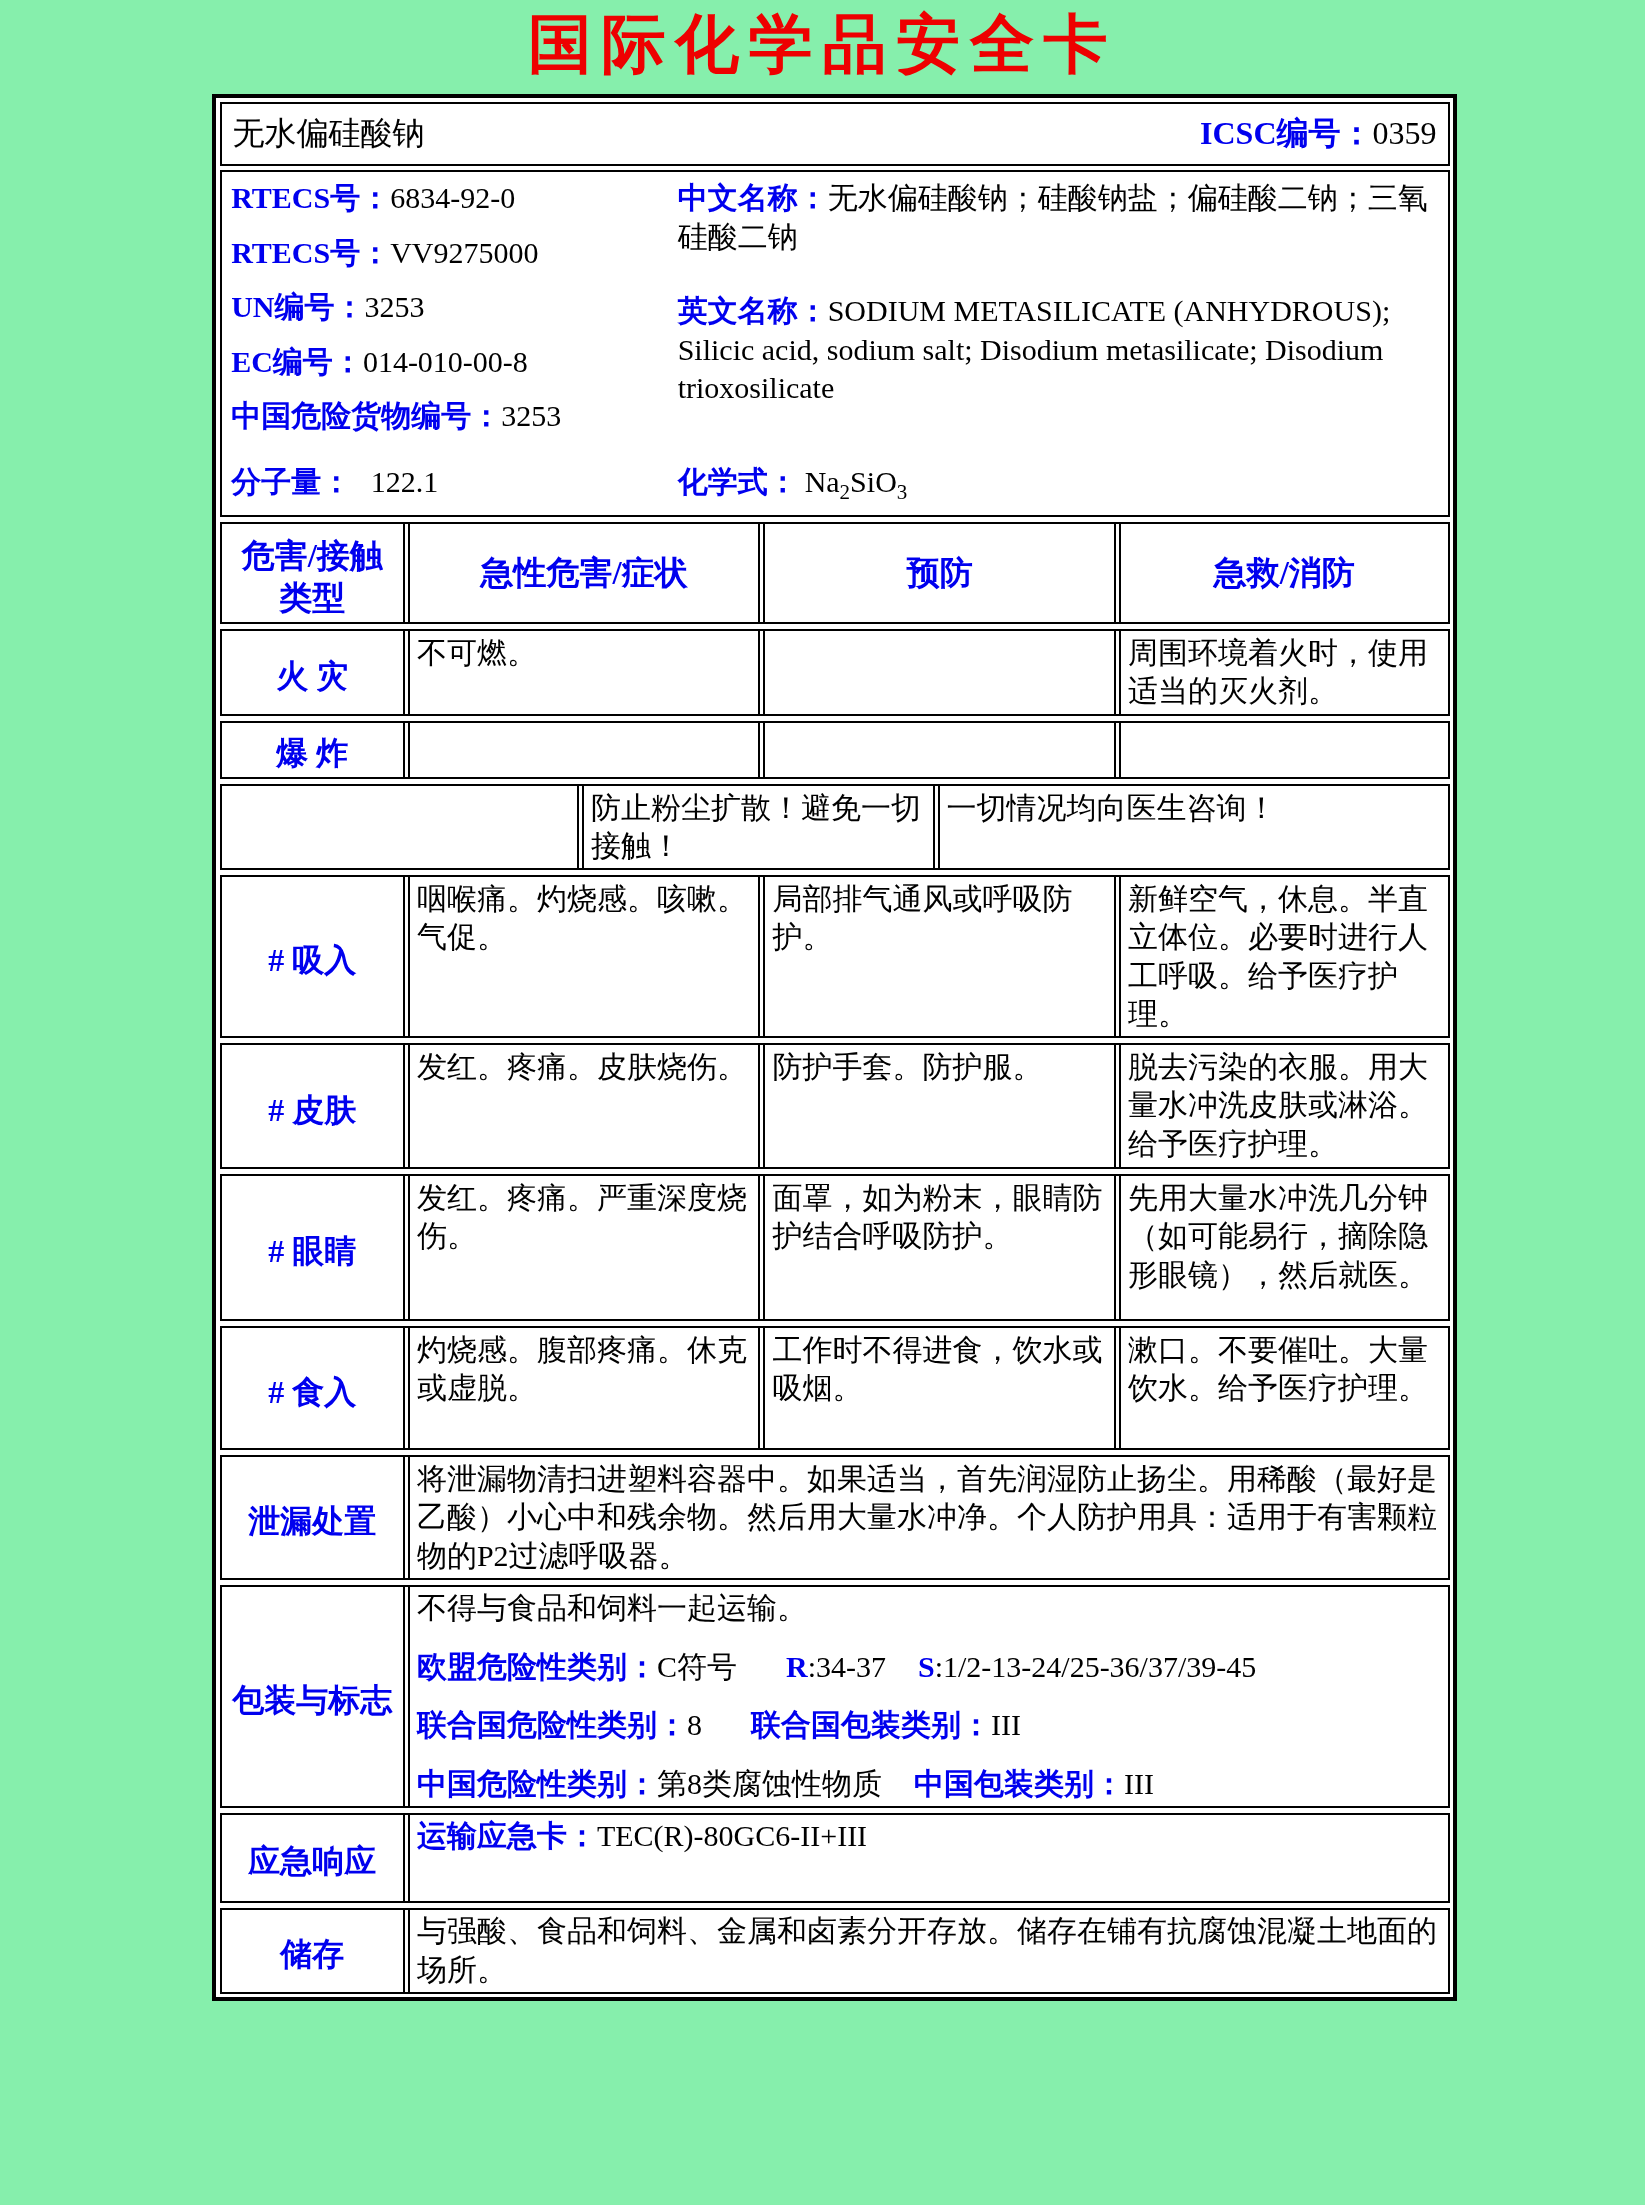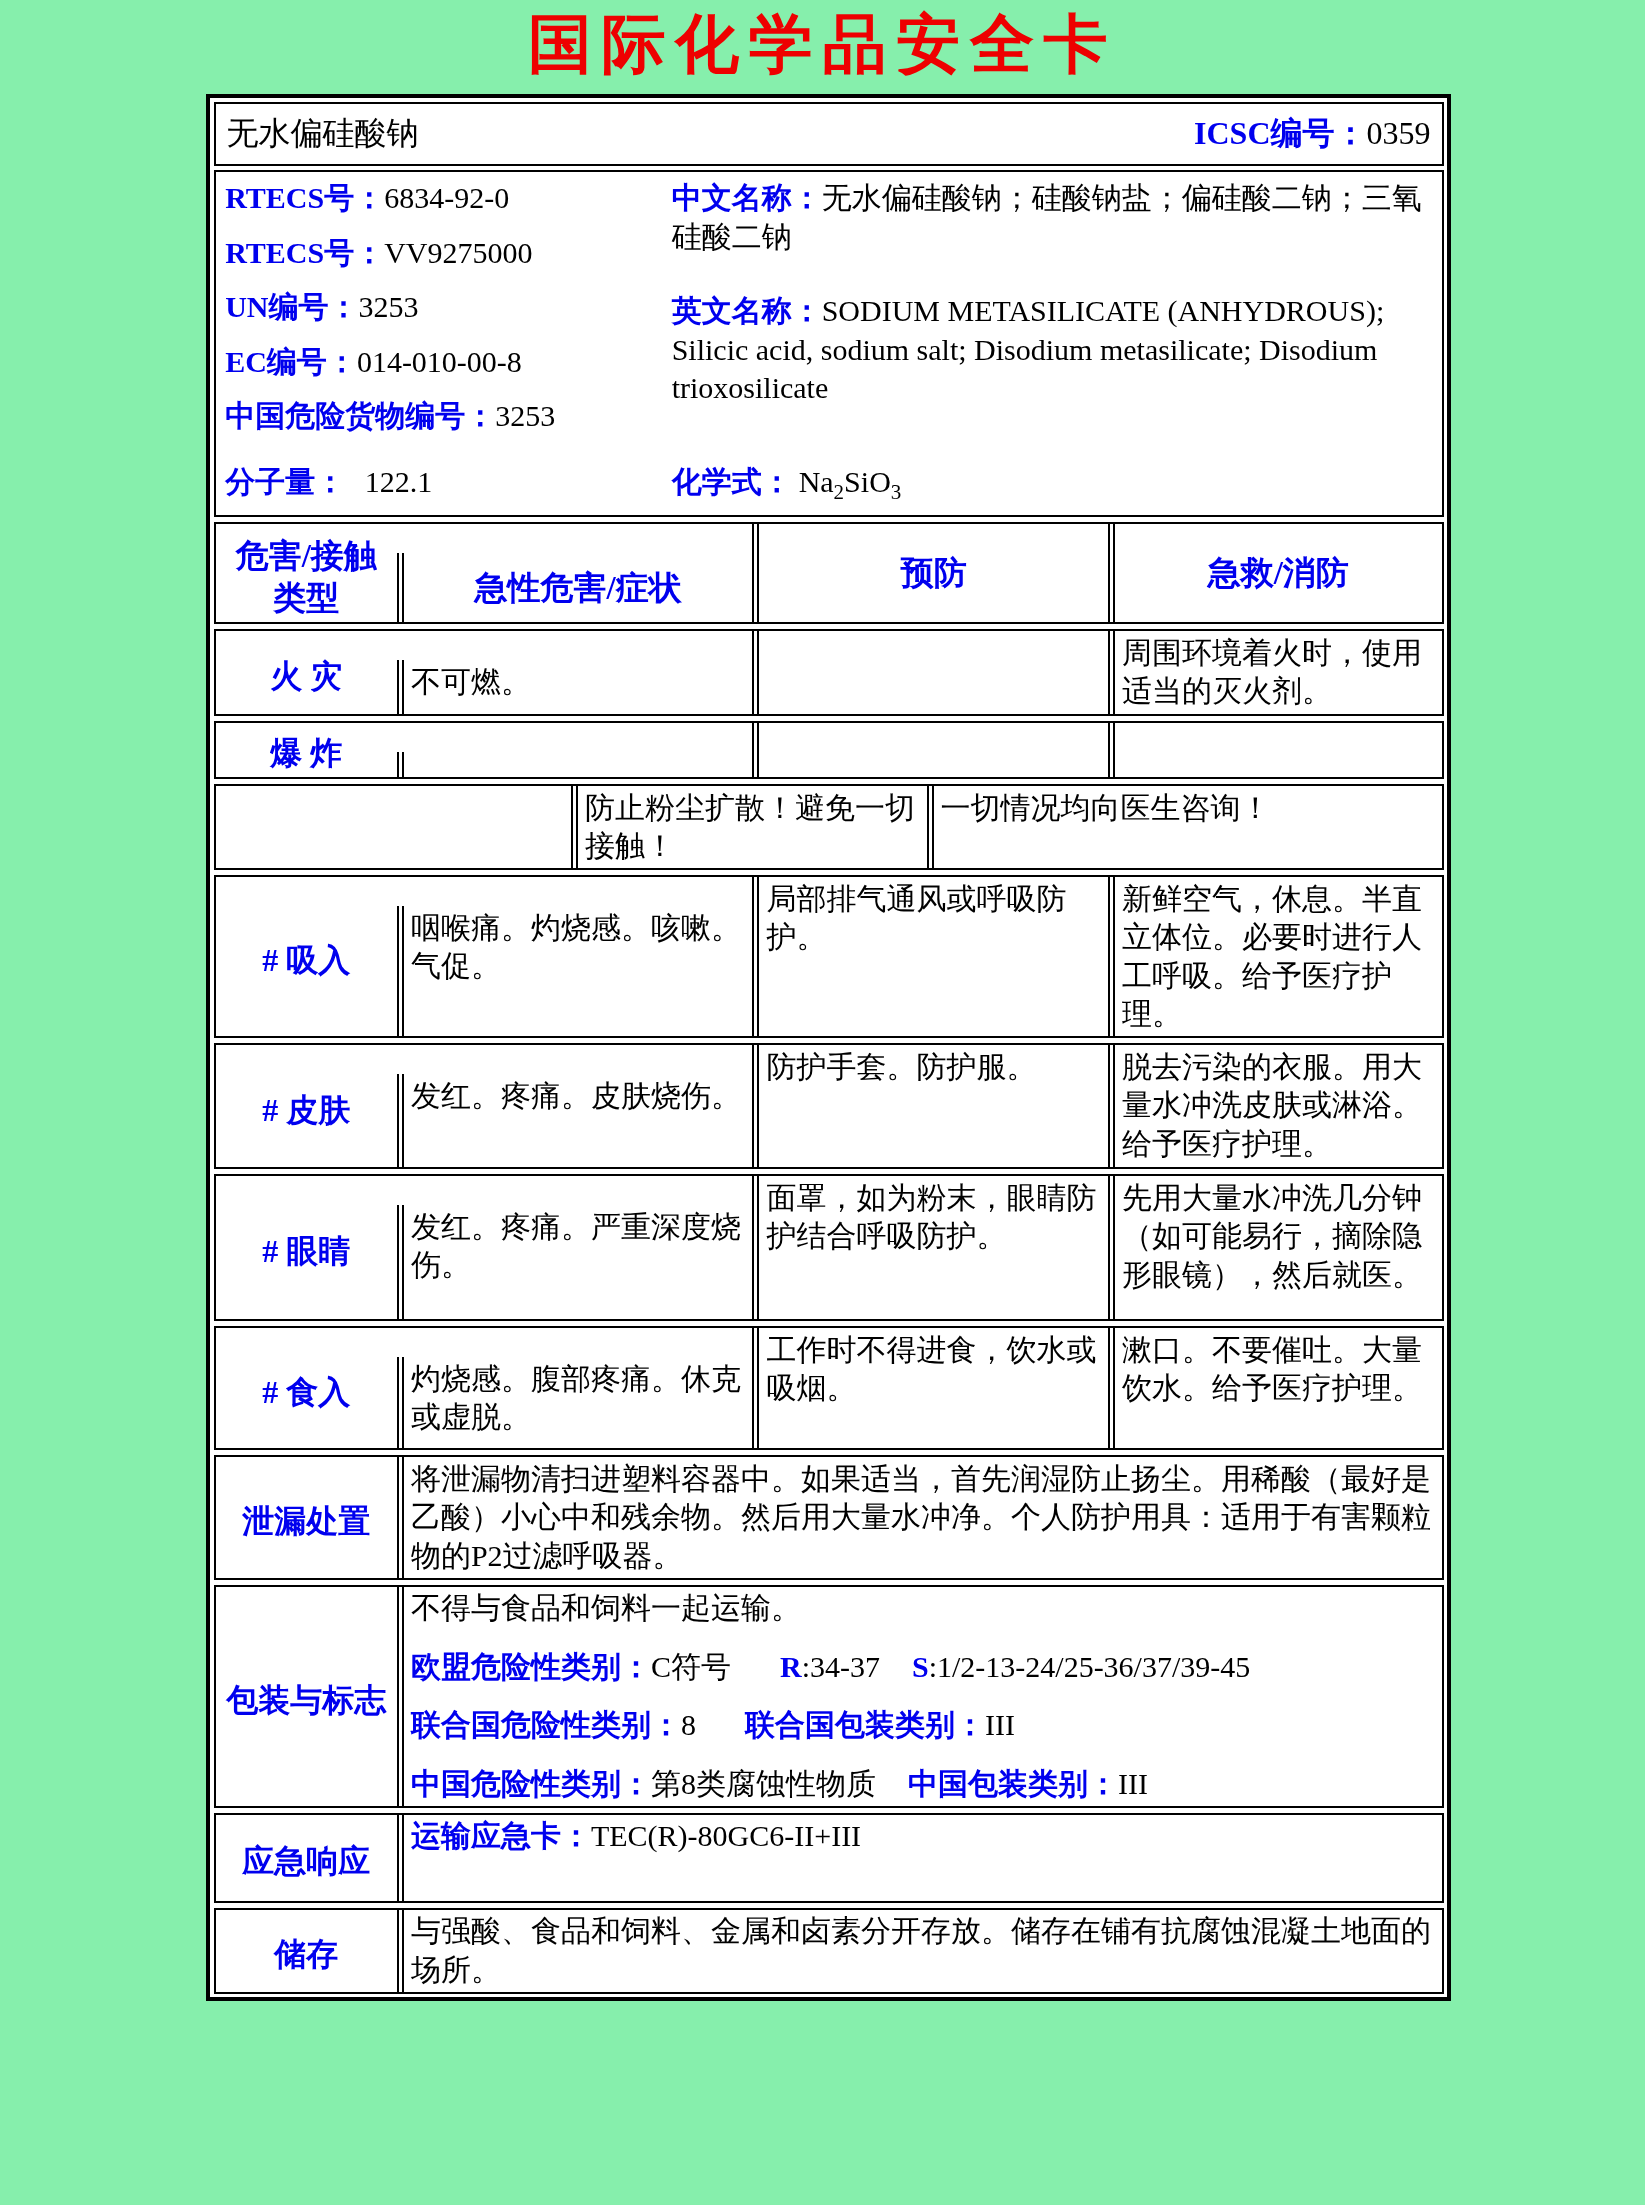--- a/index.html
+++ b/index.html
@@ -9,21 +9,21 @@
     font-family:"Liberation Serif","DejaVu Serif",serif;
     color:#000; font-size:30px; line-height:1.28;
   }
   .doc-title {
     position:absolute; top:4.2px; left:0; width:100%;
     text-align:center; color:var(--red);
     font-size:64px; font-weight:bold; letter-spacing:9.7px;
     font-family:"Liberation Sans","DejaVu Sans",sans-serif;
   }
   .card {
-    position:absolute; left:206px; top:94px; width:1245px;
+    position:absolute; left:212px; top:94px; width:1245px;
     border:4.9px solid #000; background:#fff;
     padding:3.5px; box-sizing:border-box;
     display:flex; flex-direction:column; gap:4.9px;
   }
   .section { border:2.8px solid #000; box-sizing:border-box; background:#fff; }
   .blue { color:var(--blue); font-weight:bold; }
 
   
   .sec-name {
     display:flex; justify-content:space-between; align-items:center;
@@ -46,21 +46,21 @@
   
   .hrow { display:flex; align-items:stretch; }
   .cell { box-sizing:border-box; padding:2.8px 7px; }
   .cell + .cell { border-left:7px double #000; }
   .c-label {
     flex:0 0 14.8%; display:flex; align-items:center; justify-content:center;
     text-align:center; color:var(--blue); font-weight:bold; font-size:32px;
     padding:2.8px 4.2px;
     margin-top:8px;
   }
-  .c-sym  { flex:0 0 29%;margin-top:29px; }
+  .c-sym  { flex:0 0 29%; }
   .c-prev { flex:0 0 29%; }
   .c-aid  { flex:1; }
   .hdr .cell { display:flex; align-items:center; justify-content:center;
     color:var(--blue); font-weight:bold; font-size:33px; text-align:center; }
   .c-wide { flex:1; }
   .pk-line { margin-bottom:20px; }
   .pk-line:last-child { margin-bottom:0; }
   .gap-lg { display:inline-block; width:49px; }
   .gap-md { display:inline-block; width:32px; }
 </style>

